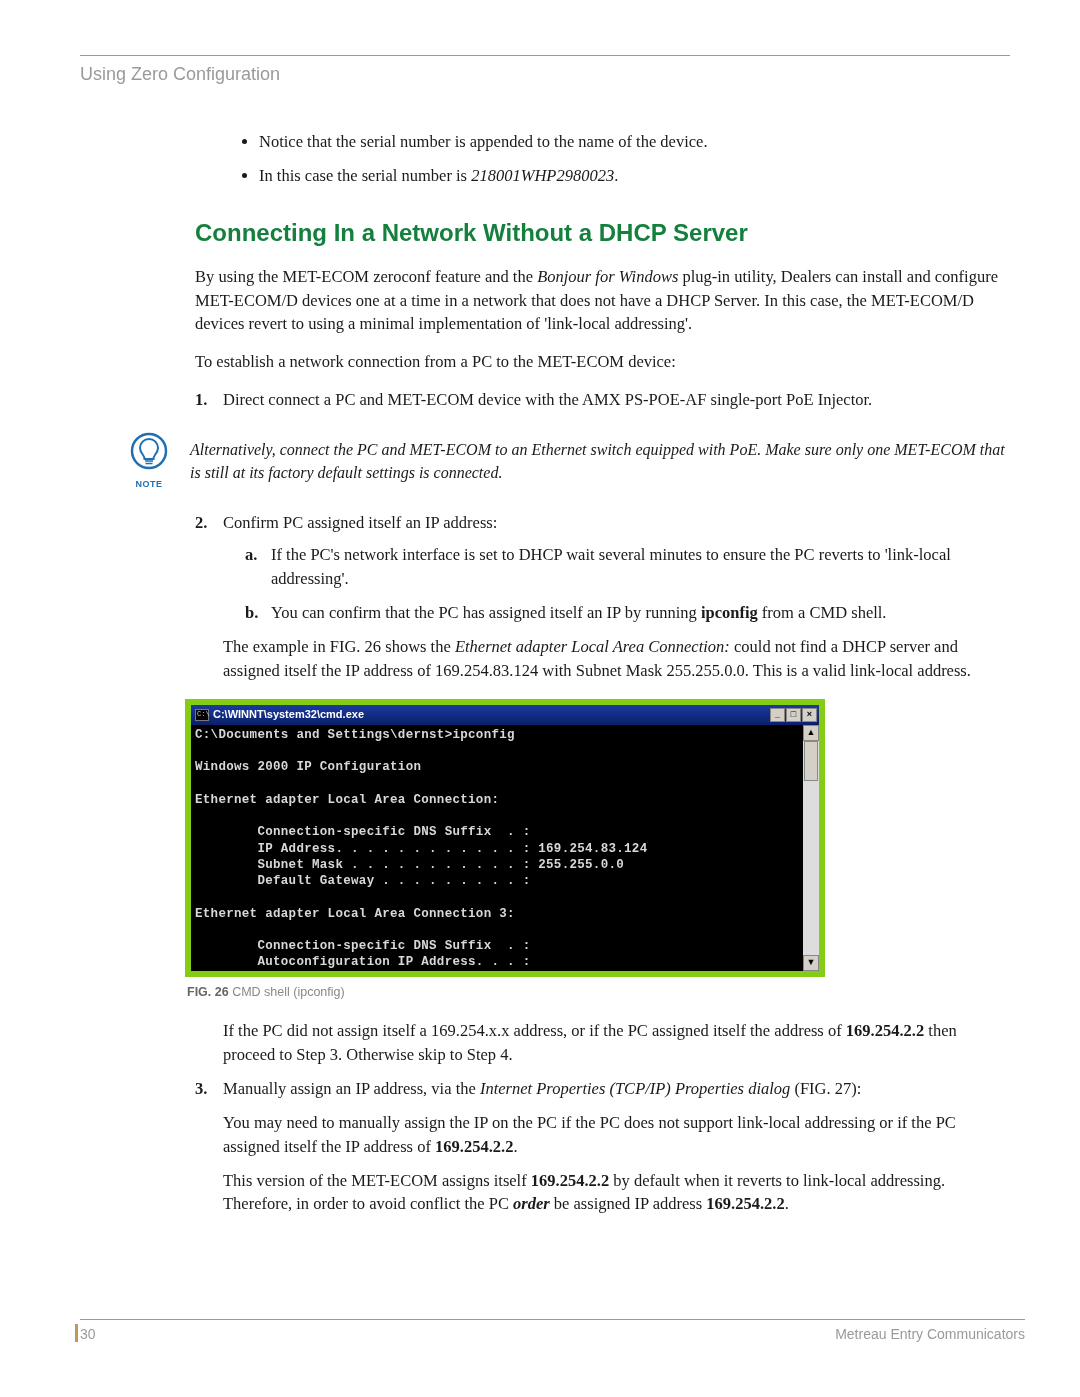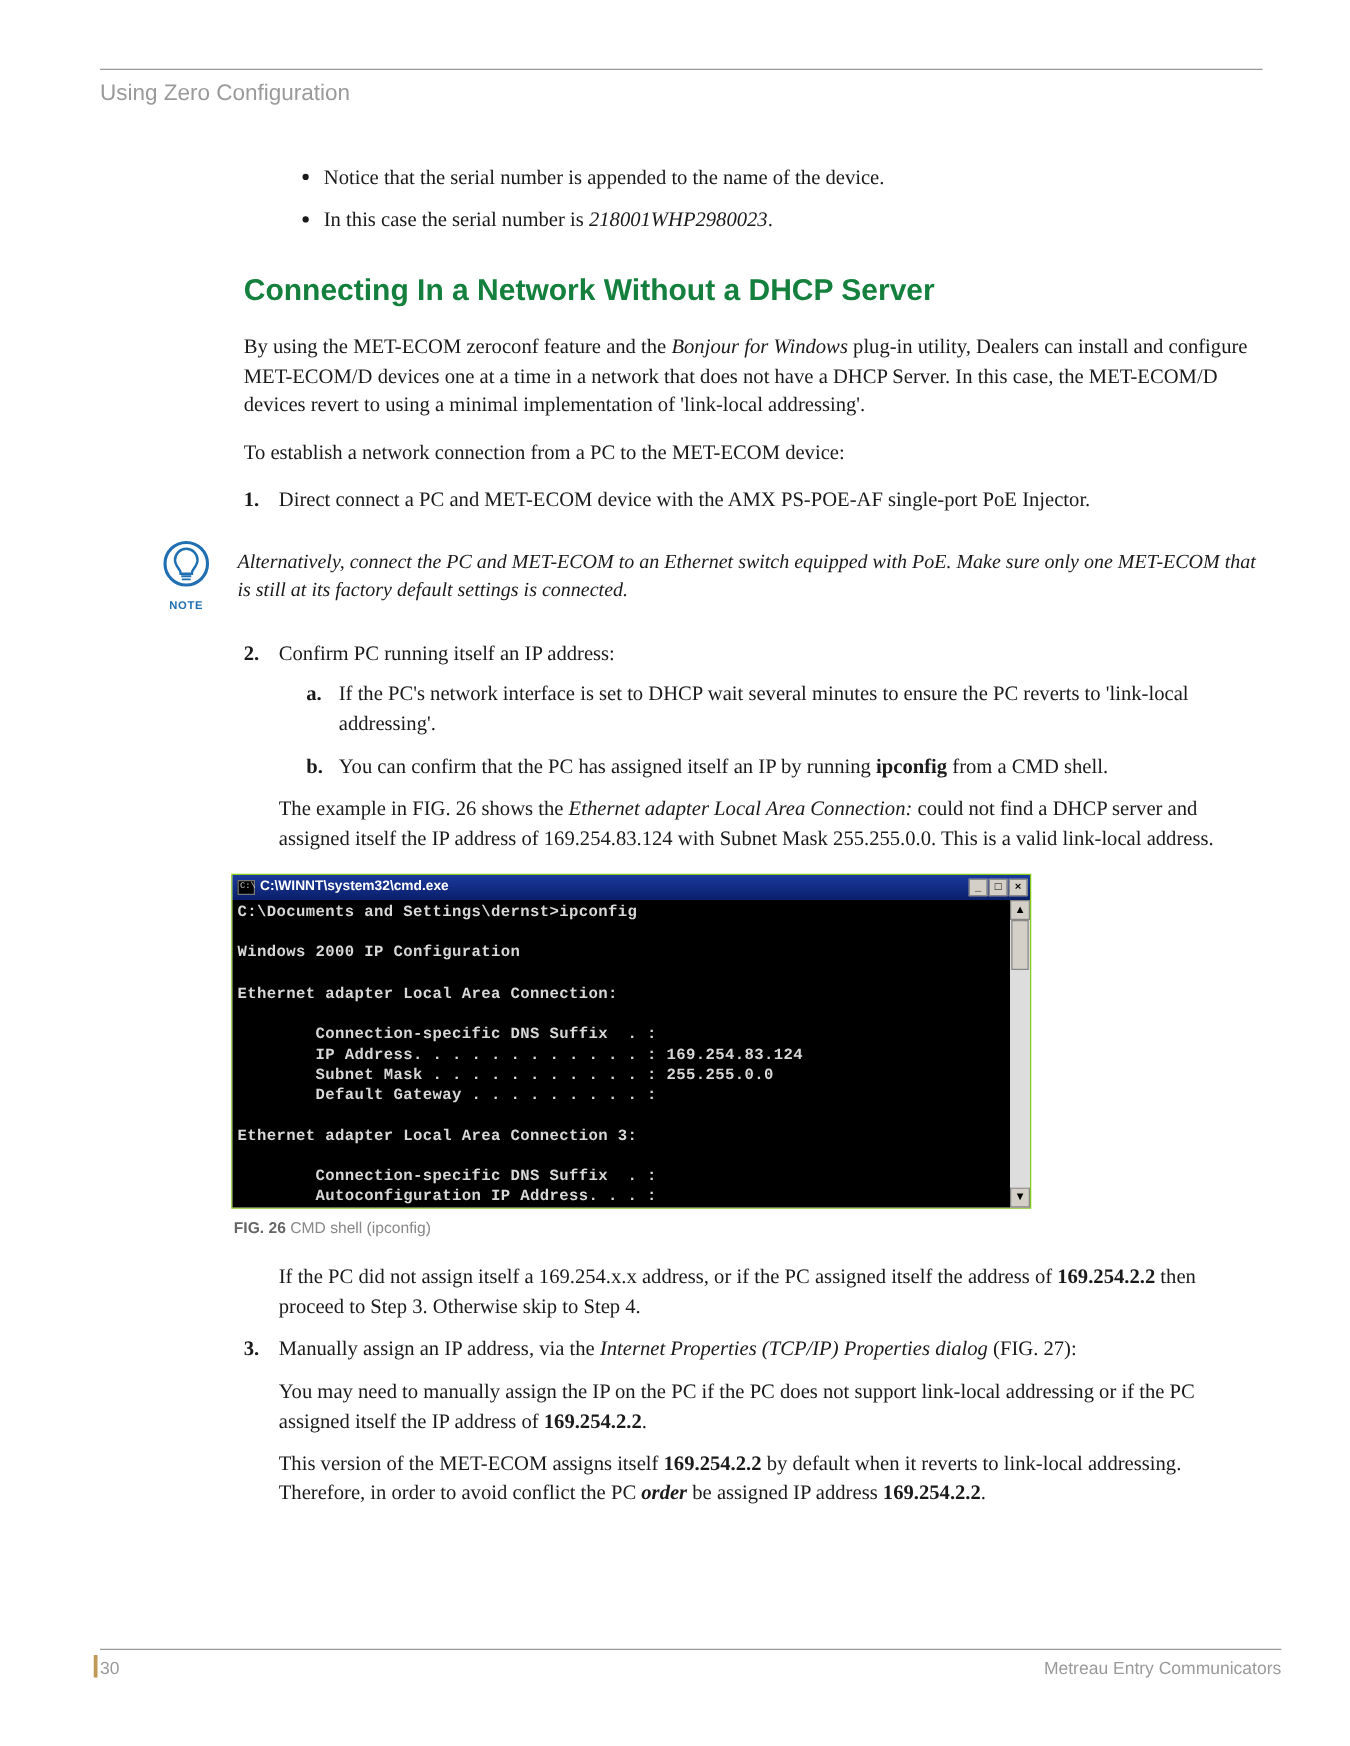--- a/index.html
+++ b/index.html
@@ -102,21 +102,21 @@
     position: relative;
   }
   ol.sub > li > .letter {
     font-weight: bold;
     position: absolute;
     left: 0;
   }
   .bold { font-weight: bold; }
   .bolditalic { font-weight: bold; font-style: italic; }
   .cmdwin {
-    border: 1px solid #84cc16;
+    border: 6px solid #84cc16;
     margin: 16px 0 6px -10px;
     width: 640px;
   }
   .cmd-titlebar {
     background: linear-gradient(#1a3a9c, #0a1f6a);
     height: 20px;
     display: flex;
     align-items: center;
     justify-content: space-between;
     padding: 0 2px 0 4px;
@@ -238,21 +238,21 @@
           <line x1="15" y1="29" x2="23" y2="29" stroke="#1f6fb2" stroke-width="1.5"></line>
           <line x1="15.5" y1="31.5" x2="22.5" y2="31.5" stroke="#1f6fb2" stroke-width="1.5"></line>
         </svg>
         <span class="note-label">NOTE</span>
       </div>
       <div class="note-text">Alternatively, connect the PC and MET-ECOM to an Ethernet switch equipped with PoE. Make sure only one MET-ECOM that is still at its factory default settings is connected.</div>
     </div>
 
     <ol class="steps" start="2" style="counter-reset: step 1;">
       <li>
-        <span>Confirm PC running itself an IP address:</span>
+        <span>Confirm PC assigned itself an IP address:</span>
         <ol class="sub">
           <li><span class="letter">a.</span><span>If the PC's network interface is set to DHCP wait several minutes to ensure the PC reverts to 'link-local addressing'.</span></li>
           <li><span class="letter">b.</span>
             <span>You can confirm that the PC has assigned itself an IP by running </span><span class="bold">ipconfig</span><span> from a CMD shell.</span>
           </li>
         </ol>
         <p class="step-cont" style="margin-left:0; margin-top:10px;">
           <span>The example in FIG. 26 shows the </span><span class="italic">Ethernet adapter Local Area Connection:</span><span> could not find a DHCP server and assigned itself the IP address of 169.254.83.124 with Subnet Mask 255.255.0.0. This is a valid link-local address.</span>
         </p>
       </li>

